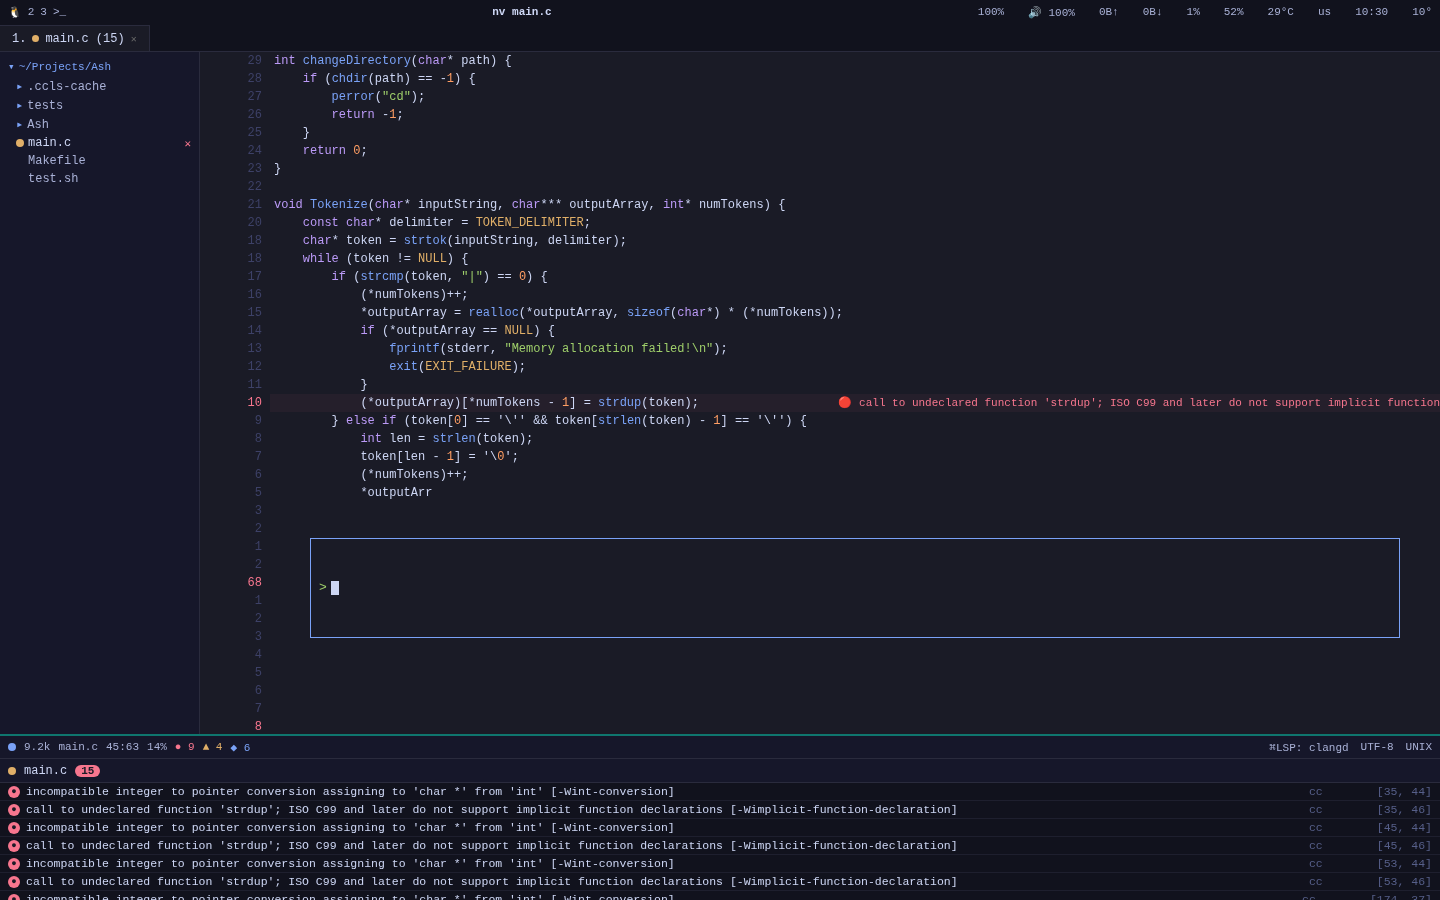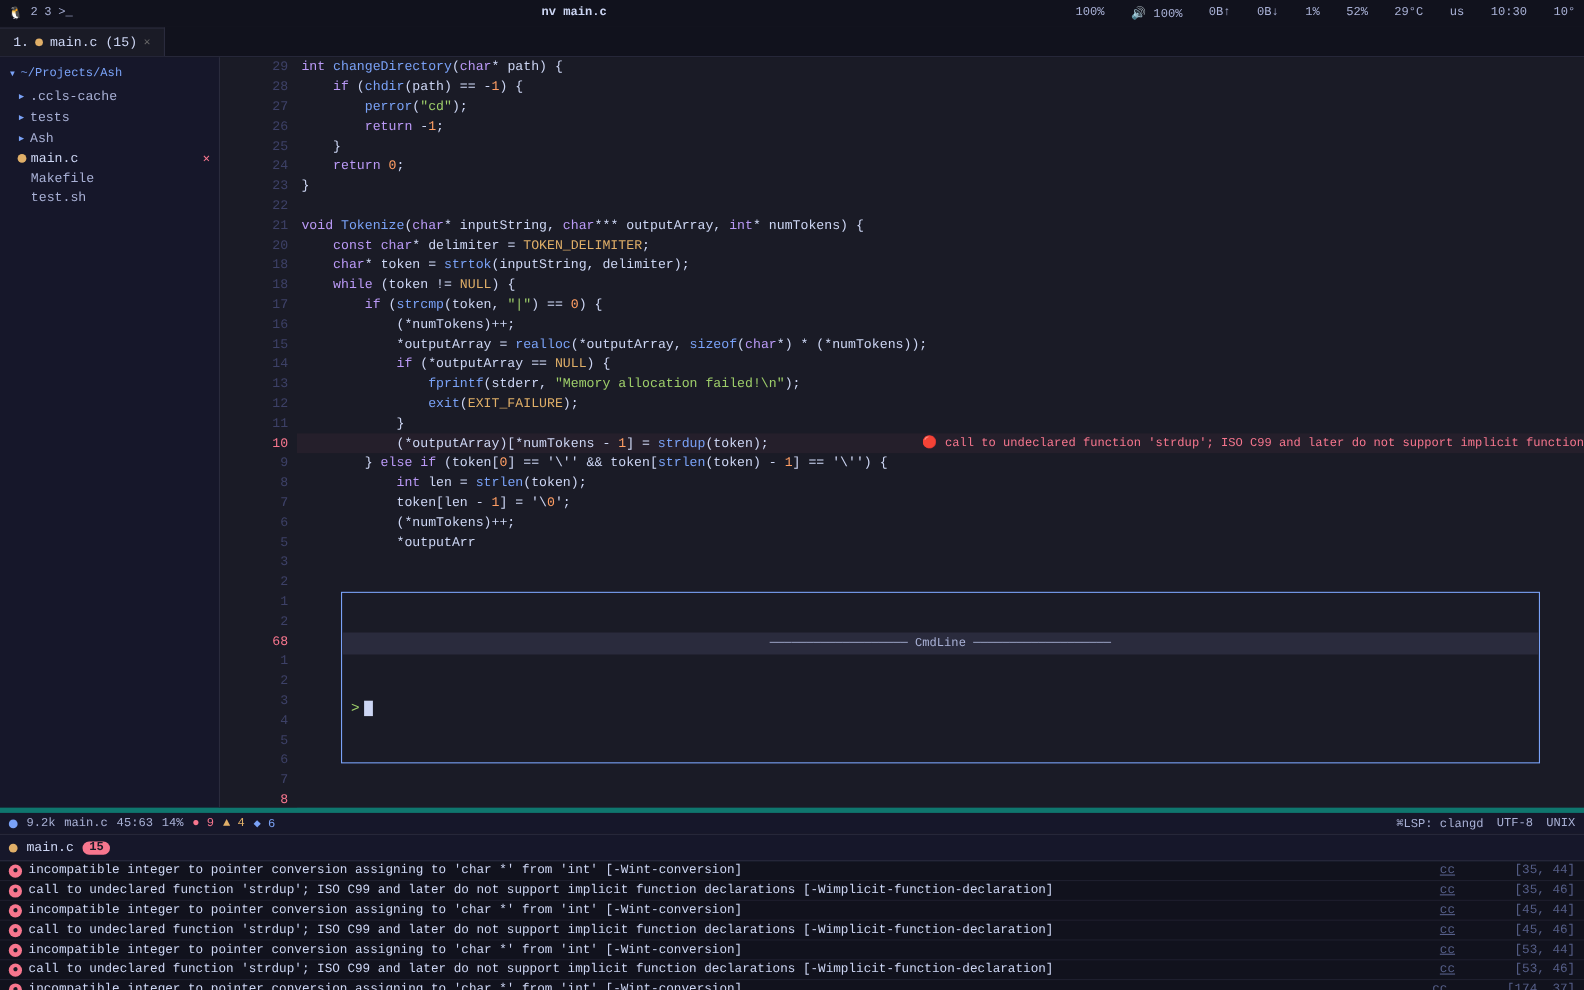--- a/index.html
+++ b/index.html
@@ -162,21 +162,21 @@
     
     .status-bar {
       height: 24px;
       background: #16172a;
       display: flex;
       align-items: center;
       gap: 12px;
       padding: 0 8px;
       font-size: 11px;
       color: #a9b1d6;
-      border-top: 5px solid #0f766e;
+      border-top: 2px solid #0f766e;
     }
     .status-left { display: flex; align-items: center; gap: 8px; }
     .status-right { margin-left: auto; display: flex; align-items: center; gap: 12px; }
     .status-blue-dot { width: 8px; height: 8px; border-radius: 50%; background: #7aa2f7; }
     .status-error { color: #f7768e; }
     .status-warn { color: #e0af68; }
     .status-info { color: #7aa2f7; }
     .lsp-status { color: #a9b1d6; }
 
     
@@ -222,21 +222,21 @@
       border-radius: 50%;
       flex-shrink: 0;
       display: flex;
       align-items: center;
       justify-content: center;
       font-size: 9px;
       color: #1a1b26;
       font-weight: bold;
     }
     .diag-text { flex: 1; color: #cdd6f4; }
-    .diag-source { color: #565f89; margin-left: 26px; text-decoration: underline; }
+    .diag-source { color: #565f89; margin-left: 26px; }
     .diag-location { color: #565f89; margin-left: 48px; }
   </style>
 </head>
 <body>
 
 <div class="top-bar">
   <div class="top-bar-left">
     <span>🐧</span>
     <span>2</span>
     <span>3</span>
@@ -347,21 +347,20 @@
             <div class="ln">4</div>
             <div class="ln">5</div>
             <div class="ln">6</div>
             <div class="ln">7</div>
             <div class="ln error-line">8</div>
           </div>
 
         <div class="code-content" id="codeContent">
           <div class="code-lines" id="codeLines"><div class="code-line"><span class="code-line-text"><span class="kw">int</span> <span class="fn">changeDirectory</span>(<span class="kw">char</span>* path) {</span></div><div class="code-line"><span class="code-line-text">    <span class="kw">if</span> (<span class="fn">chdir</span>(path) == -<span class="num">1</span>) {</span></div><div class="code-line"><span class="code-line-text">        <span class="fn">perror</span>(<span class="str">"cd"</span>);</span></div><div class="code-line"><span class="code-line-text">        <span class="kw">return</span> -<span class="num">1</span>;</span></div><div class="code-line"><span class="code-line-text">    }</span></div><div class="code-line"><span class="code-line-text">    <span class="kw">return</span> <span class="num">0</span>;</span></div><div class="code-line"><span class="code-line-text">}</span></div><div class="code-line"><span class="code-line-text"></span></div><div class="code-line"><span class="code-line-text"><span class="kw">void</span> <span class="fn">Tokenize</span>(<span class="kw">char</span>* inputString, <span class="kw">char</span>*** outputArray, <span class="kw">int</span>* numTokens) {</span></div><div class="code-line"><span class="code-line-text">    <span class="kw">const</span> <span class="kw">char</span>* delimiter = <span class="macro">TOKEN_DELIMITER</span>;</span></div><div class="code-line"><span class="code-line-text">    <span class="kw">char</span>* token = <span class="fn">strtok</span>(inputString, delimiter);</span></div><div class="code-line"><span class="code-line-text">    <span class="kw">while</span> (token != <span class="kw"><span class="macro">NULL</span></span>) {</span></div><div class="code-line"><span class="code-line-text">        <span class="kw">if</span> (<span class="fn">strcmp</span>(token, <span class="str">"|"</span>) == <span class="num">0</span>) {</span></div><div class="code-line"><span class="code-line-text">            (*numTokens)++;</span></div><div class="code-line"><span class="code-line-text">            *outputArray = <span class="fn">realloc</span>(*outputArray, <span class="fn">sizeof</span>(<span class="kw">char</span>*) * (*numTokens));</span></div><div class="code-line"><span class="code-line-text">            <span class="kw">if</span> (*outputArray == <span class="kw"><span class="macro">NULL</span></span>) {</span></div><div class="code-line"><span class="code-line-text">                <span class="fn">fprintf</span>(stderr, <span class="str">"Memory allocation failed!\n"</span>);</span></div><div class="code-line"><span class="code-line-text">                <span class="fn">exit</span>(<span class="macro">EXIT_FAILURE</span>);</span></div><div class="code-line"><span class="code-line-text">            }</span></div><div class="code-line error-line"><span class="code-line-text">            (*outputArray)[*numTokens - <span class="num">1</span>] = <span class="fn">strdup</span>(token);</span><span class="inline-error">🔴 call to undeclared function 'strdup'; ISO C99 and later do not support implicit function</span></div><div class="code-line"><span class="code-line-text">        } <span class="kw">else</span> <span class="kw">if</span> (token[<span class="num">0</span>] == '\'' &amp;&amp; token[<span class="fn">strlen</span>(token) - <span class="num">1</span>] == '\'') {</span></div><div class="code-line"><span class="code-line-text">            <span class="kw">int</span> len = <span class="fn">strlen</span>(token);</span></div><div class="code-line"><span class="code-line-text">            token[len - <span class="num">1</span>] = '\<span class="num">0</span>';</span></div><div class="code-line"><span class="code-line-text">            (*numTokens)++;</span></div><div class="code-line"><span class="code-line-text">            *outputArr</span></div><div style="position:relative;z-index:10;">
       <div style="background:#1a1b26;border:1px solid #7aa2f7;margin:0 40px 4px 40px;">
-        <div style="text-align:center;font-size:11px;color:#a9b1d6;background:#2a2b3d;padding:1px 0;">─────────────────── CmdLine ───────────────────</div>
         <div style="display:flex;align-items:center;padding:4px 8px;gap:4px;">
           <span style="color:#9ece6a;font-size:13px;">&gt;</span>
           <span style="display:inline-block;width:8px;height:14px;background:#cdd6f4;vertical-align:middle;"></span>
         </div>
       </div>
     </div></div>
         </div>
       </div>
     </div>
   </div>

